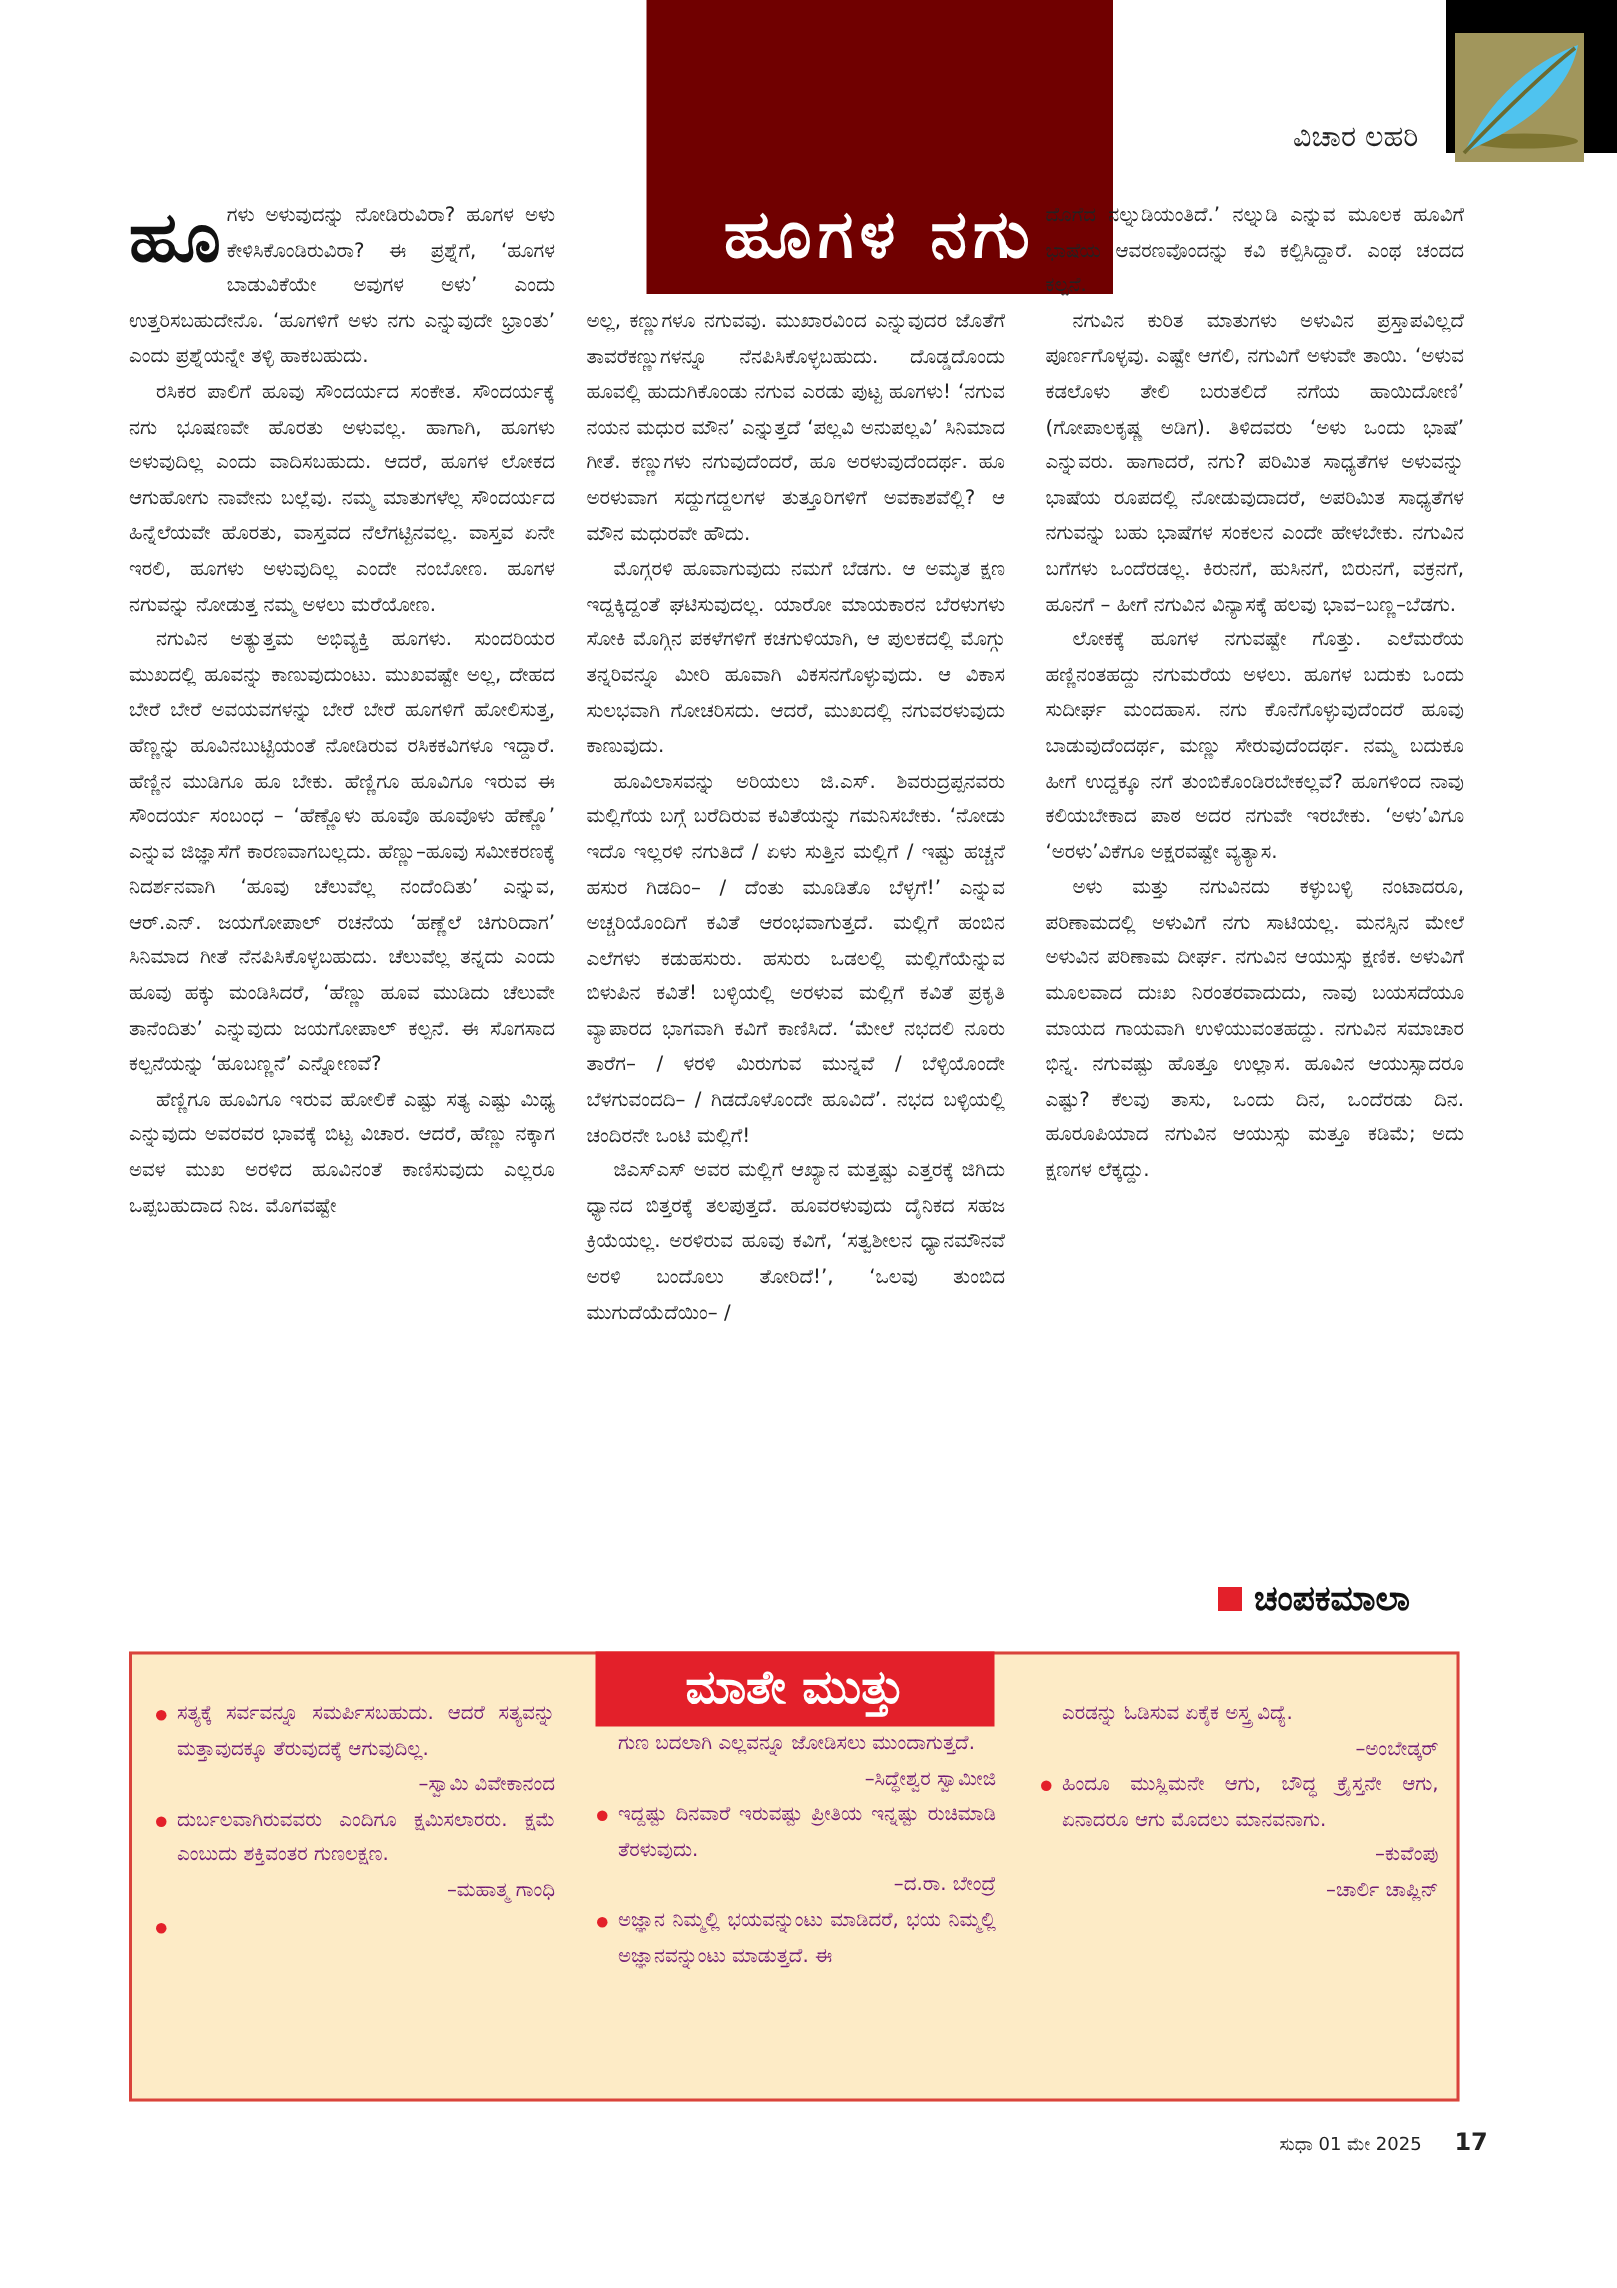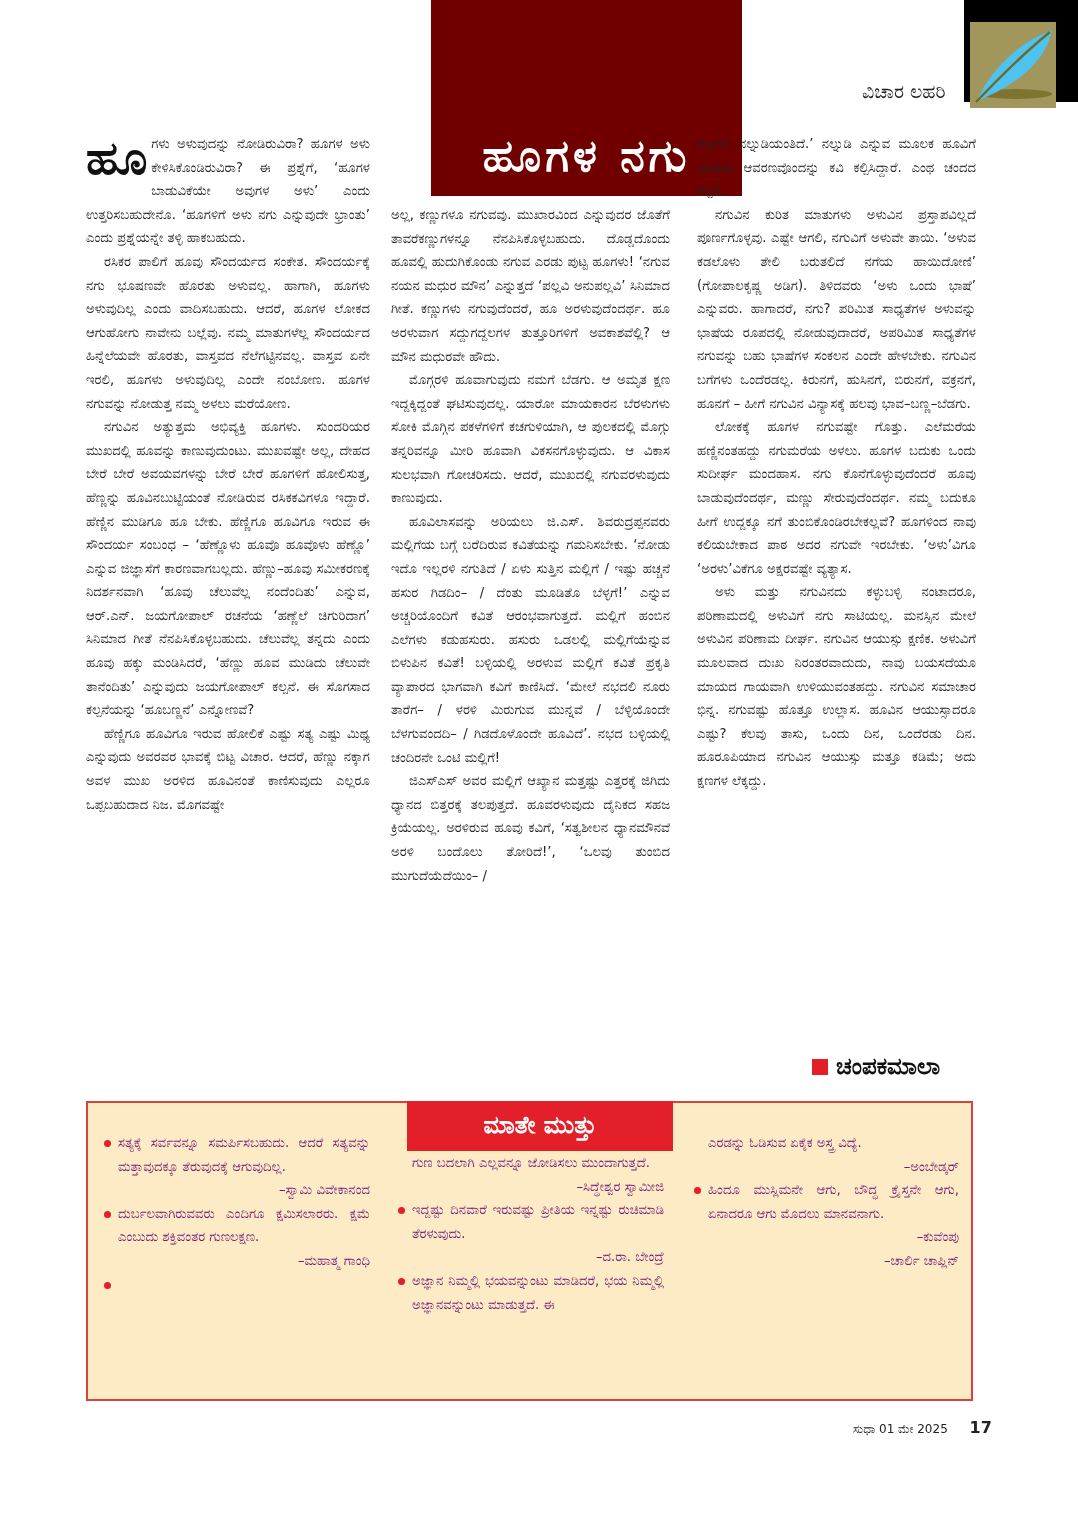--- a/index.html
+++ b/index.html
@@ -14,22 +14,22 @@
   .col { position:absolute; font-size:13.2px; line-height:23.6px; text-align:justify; color:#222; }
   .col p { margin:0; text-indent:18px; }
   .col p.noindent { text-indent:0; }
   .col1 { left:86px; top:132px; width:284px; }
   .col2 { left:391px; top:203px; width:279px; }
   .col3 { left:697px; top:132px; width:279px; }
   .dropcap { float:left; font-size:46px; line-height:44px; font-weight:bold; margin:4px 4px 0 0; color:#111; }
   .author { position:absolute; left:812px; top:1053px; font-size:23px; font-weight:bold; color:#111; display:flex; align-items:center; gap:8px; }
   .author .sq { width:16px; height:16px; background:#e3202a; display:inline-block; }
   .quote-box { position:absolute; left:86px; top:1101px; width:887px; height:300px; background:#fdebc6; border:2px solid #d9433c; box-sizing:border-box; }
-  .quote-title { position:absolute; left:407px; top:1101px; width:266px; height:50px; background:#e3202a; color:#fff;
-                 font-size:24px; font-weight:bold; text-align:center; line-height:48px; }
+  .quote-title { position:absolute; left:397px; top:1101px; width:266px; height:50px; background:#e3202a; color:#fff;
+                 font-size:31px; font-weight:bold; text-align:center; line-height:48px; }
   .qcol { position:absolute; font-size:13.2px; line-height:23.6px; color:#701a75; }
   .qcol1 { left:104px; top:1131px; width:266px; }
   .qcol2 { left:398px; top:1151px; width:266px; }
   .qcol3 { left:694px; top:1131px; width:265px; }
   .quote { position:relative; padding-left:14px; text-align:justify; }
   .quote .bullet { position:absolute; left:0; top:9px; width:7px; height:7px; border-radius:50%; background:#e3202a; }
   .quote.cont { padding-left:14px; }
   .attr { text-align:right; }
   .footer { position:absolute; left:853px; top:1418px; font-size:12px; color:#222; }
   .footer .pg { font-size:16px; font-weight:bold; margin-left:18px; }

